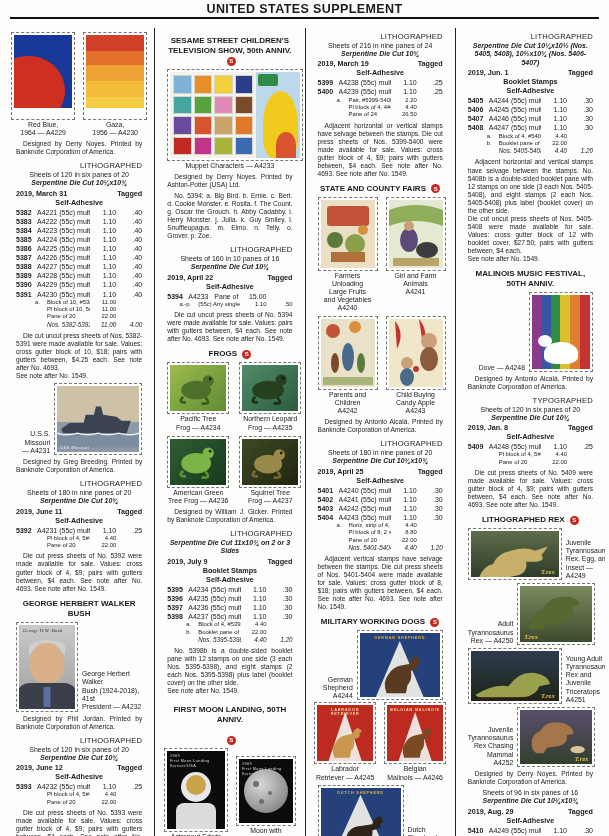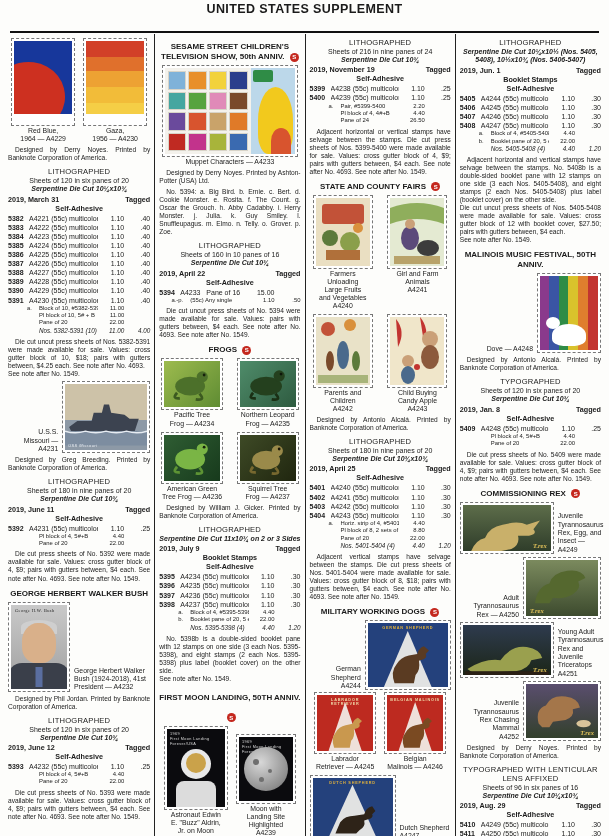--- a/index.html
+++ b/index.html
@@ -1,27 +1,27 @@
 <!DOCTYPE html>
 <html><head>
 <meta charset="utf-8">
 <style>
   html,body{margin:0;padding:0;background:#e8e8e4;}
   .page{width:609px;height:836px;background:#fdfdfb;color:#1b1b1b;
         font-family:"Liberation Sans",sans-serif;box-sizing:border-box;
         padding:2px 4px;overflow:hidden;position:relative;}
   .pghead{font-size:12.5px;font-weight:bold;letter-spacing:.4px;text-align:center;
-          border-bottom:2px solid #111;padding-bottom:15px;margin:0 6px 1px 6px;}
+          border-bottom:2px solid #111;padding-bottom:1px;margin:0 6px 1px 6px;}
   .cols{display:grid;grid-template-columns:1fr 1fr 1fr 1fr;height:816px;}
-  .col{padding:2px 4px;overflow:hidden;}
+  .col{padding:2px 12px;overflow:hidden;margin-top:8px;}
   .col + .col{border-left:1px solid #222;}
 
   
   .sec-head{text-align:center;font-weight:bold;font-size:8px;line-height:1.25;margin:6px 0 3px;}
-  .method{text-align:center;font-size:7.6px;margin-top:5px;letter-spacing:.2px;}
+  .method{text-align:right;font-size:7.6px;margin-top:5px;letter-spacing:.2px;}
   .sheets{text-align:center;font-size:7px;margin-top:1px;}
   .diecut{text-align:center;font-size:7px;font-weight:bold;font-style:italic;margin-top:1px;line-height:1.2;}
   .dateline{display:flex;justify-content:space-between;font-size:7.2px;font-weight:bold;margin-top:1px;}
   .subhead{text-align:center;font-size:7.2px;font-weight:bold;}
   .des,.note{font-size:6.6px;line-height:1.22;text-align:justify;margin:3px 0;text-indent:7px;white-space:pre-line;}
   .cap{font-size:6.9px;line-height:1.18;text-align:center;white-space:pre-line;margin-top:1px;}
 
   
   .listing{margin-top:1px;}
   .lrow{display:flex;font-size:7px;line-height:1.3;}
@@ -565,21 +565,21 @@
         </div>
       </div>
       <div class="des">Designed by Antonio Alcalá. Printed by Banknote Corporation of America.</div>
     </div>
 
     <div class="col">
       <div class="method" style="margin-top:2px;">LITHOGRAPHED</div>
       <div class="sheets">Sheets of 216 in nine panes of 24</div>
       <div class="diecut">Serpentine Die Cut 10¾</div>
       <div class="dateline">
-        <span>2019, November 19</span>
+        <span>2019, March 19</span>
         <span>Tagged</span>
       </div>
       <div class="subhead">Self-Adhesive</div>
       <div class="listing">
 
       <div class="lrow m">
           <span class="ln">5399</span>
           <span class="ld"><span>A4238 (55c) multicolored</span></span>
           <span class="lv">1.10</span>
           <span class="lv">.25</span>
@@ -905,21 +905,21 @@
           <div class="lrow s">
           <span class="ln"></span>
           <span class="ld"><span>Pane of 20</span></span>
           <span class="lv">22.00</span>
           <span class="lv"></span>
         </div>
         </div>
       <div class="note">Die cut press sheets of No. 5409 were made available for sale. Values: cross gutter block of 4, $9; pairs with gutters between, $4 each. See note after No. 4693. See note after No. 1549.</div>
 
       <div class="sec-head">
-        <span>COMMISSIONING REX</span>
+        <span>LITHOGRAPHED REX</span>
         <span class="sic">S</span>
       </div>
       <div class="trexrow">
         <div class="stamp" style="width:94px;height:52px;">
           <div class="art trexart">
             <svg viewBox="0 0 80 50" preserveAspectRatio="none">
                 <path d="M6 46 Q10 32 20 30 Q24 20 36 18 Q50 14 58 18 L70 14 L64 22 Q68 26 60 28 L50 28 Q52 36 44 40 L34 42 L30 48 L24 48 L26 42 Q14 44 12 48 Z" fill="#c9b06a"></path>
               </svg>
             <span class="trexlab">T.rex</span>
           </div>
@@ -970,21 +970,20 @@
             <svg viewBox="0 0 80 50" preserveAspectRatio="none">
                 <path d="M14 44 Q10 28 22 24 Q28 12 44 14 Q58 16 60 26 L52 28 Q54 36 44 40 L30 42 L26 48 L18 48 Z" fill="#a4764a"></path>
                 <ellipse cx="64" cy="44" rx="8" ry="4" fill="#d9c49a"></ellipse>
               </svg>
             <span class="trexlab">T.rex</span>
           </div>
         </div>
       </div>
       <div class="des">Designed by Derry Noyes. Printed by Banknote Corporation of America.</div>
 
-      <div class="method">TYPOGRAPHED WITH LENTICULAR LENS AFFIXED</div>
       <div class="sheets">Sheets of 96 in six panes of 16</div>
       <div class="diecut">Serpentine Die Cut 10¼x10¾</div>
       <div class="dateline">
         <span>2019, Aug. 29</span>
         <span>Tagged</span>
       </div>
       <div class="subhead">Self-Adhesive</div>
       <div class="listing">
 
       <div class="lrow m">

